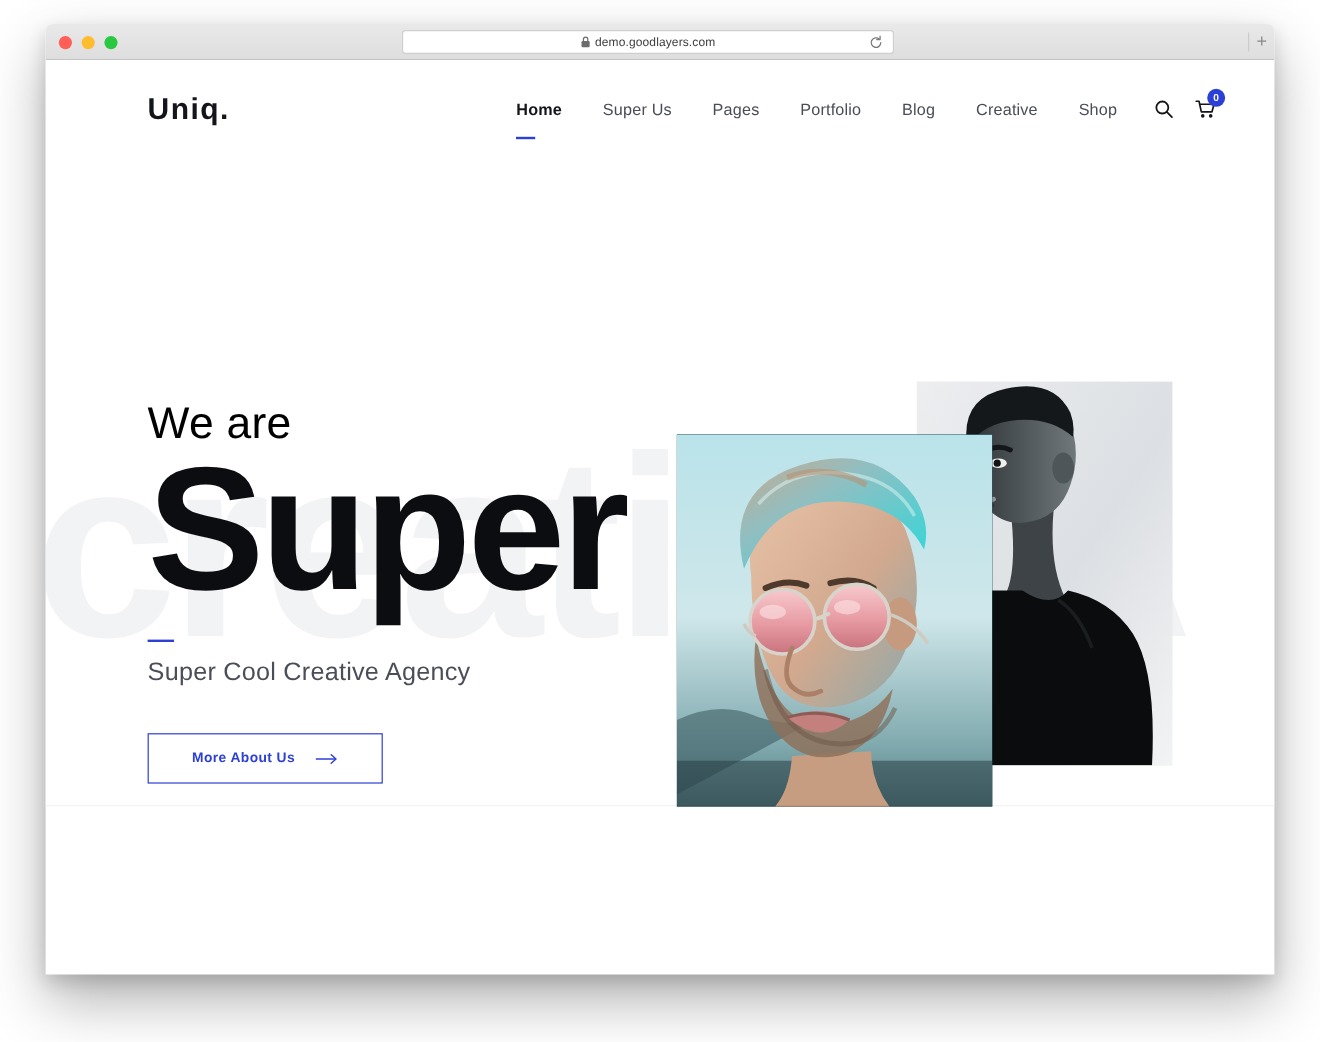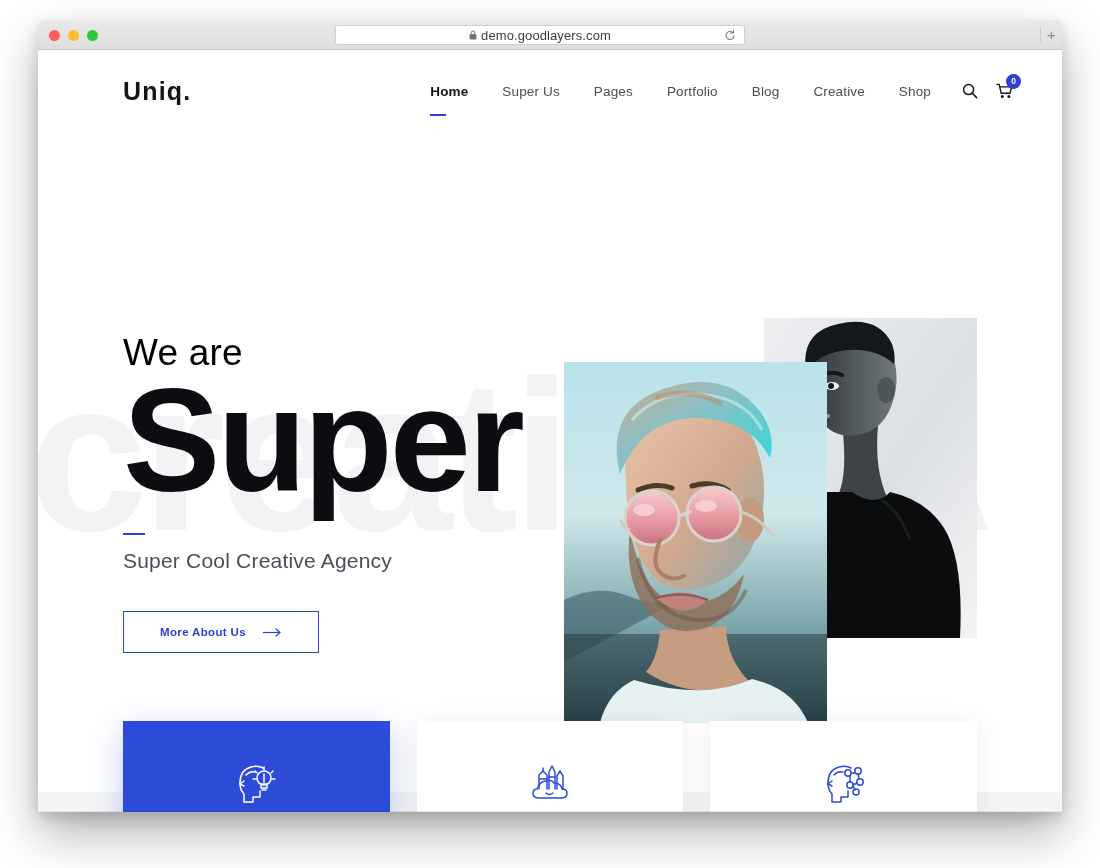--- a/index.html
+++ b/index.html
@@ -54,21 +54,21 @@
     height: 20px;
     background: #ffffff;
     border: 1px solid #cfcfcf;
     border-radius: 3px;
     display: flex;
     align-items: center;
     justify-content: center;
     gap: 4px;
   }
   .url-text {
-    font-size: 13px;
+    font-size: 10px;
     color: #3d3d3d;
     letter-spacing: 0.1px;
   }
   .lock-icon { display: block; }
   .reload-icon {
     position: absolute;
     right: 8px;
     top: 3px;
   }
   .new-tab-plus {
@@ -82,21 +82,21 @@
     line-height: 15px;
     text-align: center;
     border-left: 1px solid #cccccc;
     padding-left: 6px;
   }
 
   
   .page {
     position: relative;
     width: 1024px;
-    height: 762px;
+    height: 622px;
     background: #ffffff;
     overflow: hidden;
   }
 
   
   .site-header {
     position: relative;
     height: 82px;
     display: flex;
     align-items: center;

